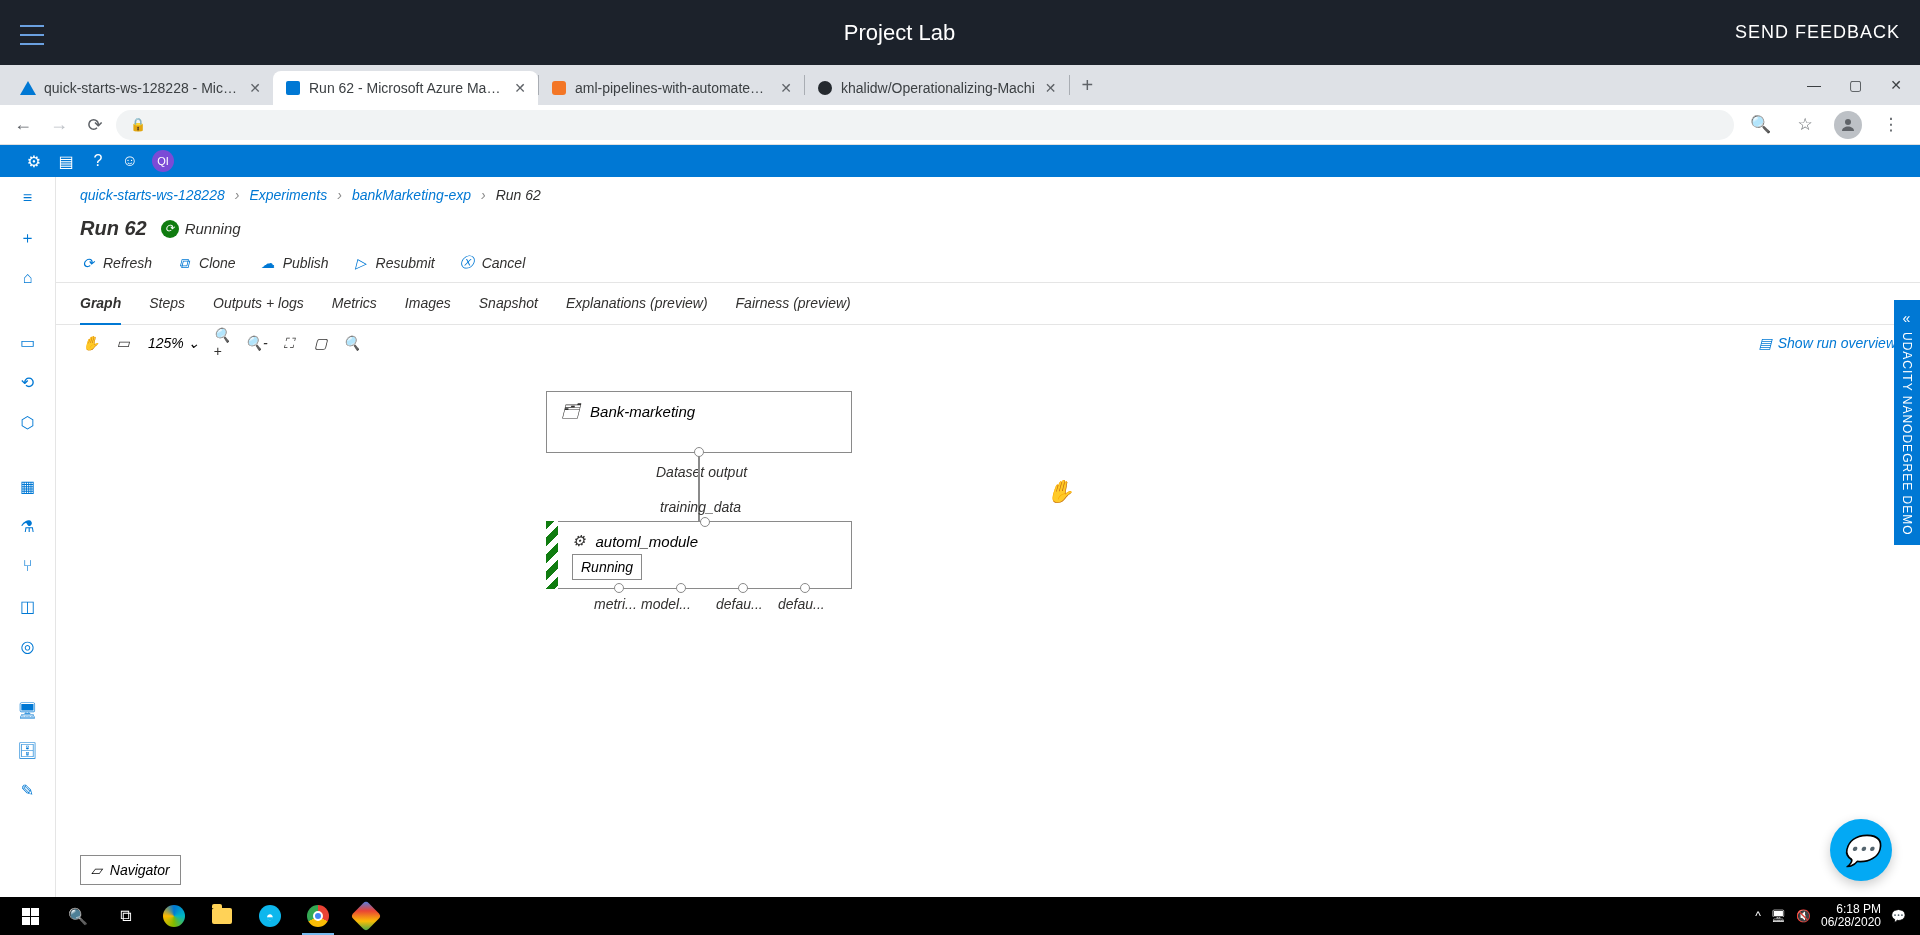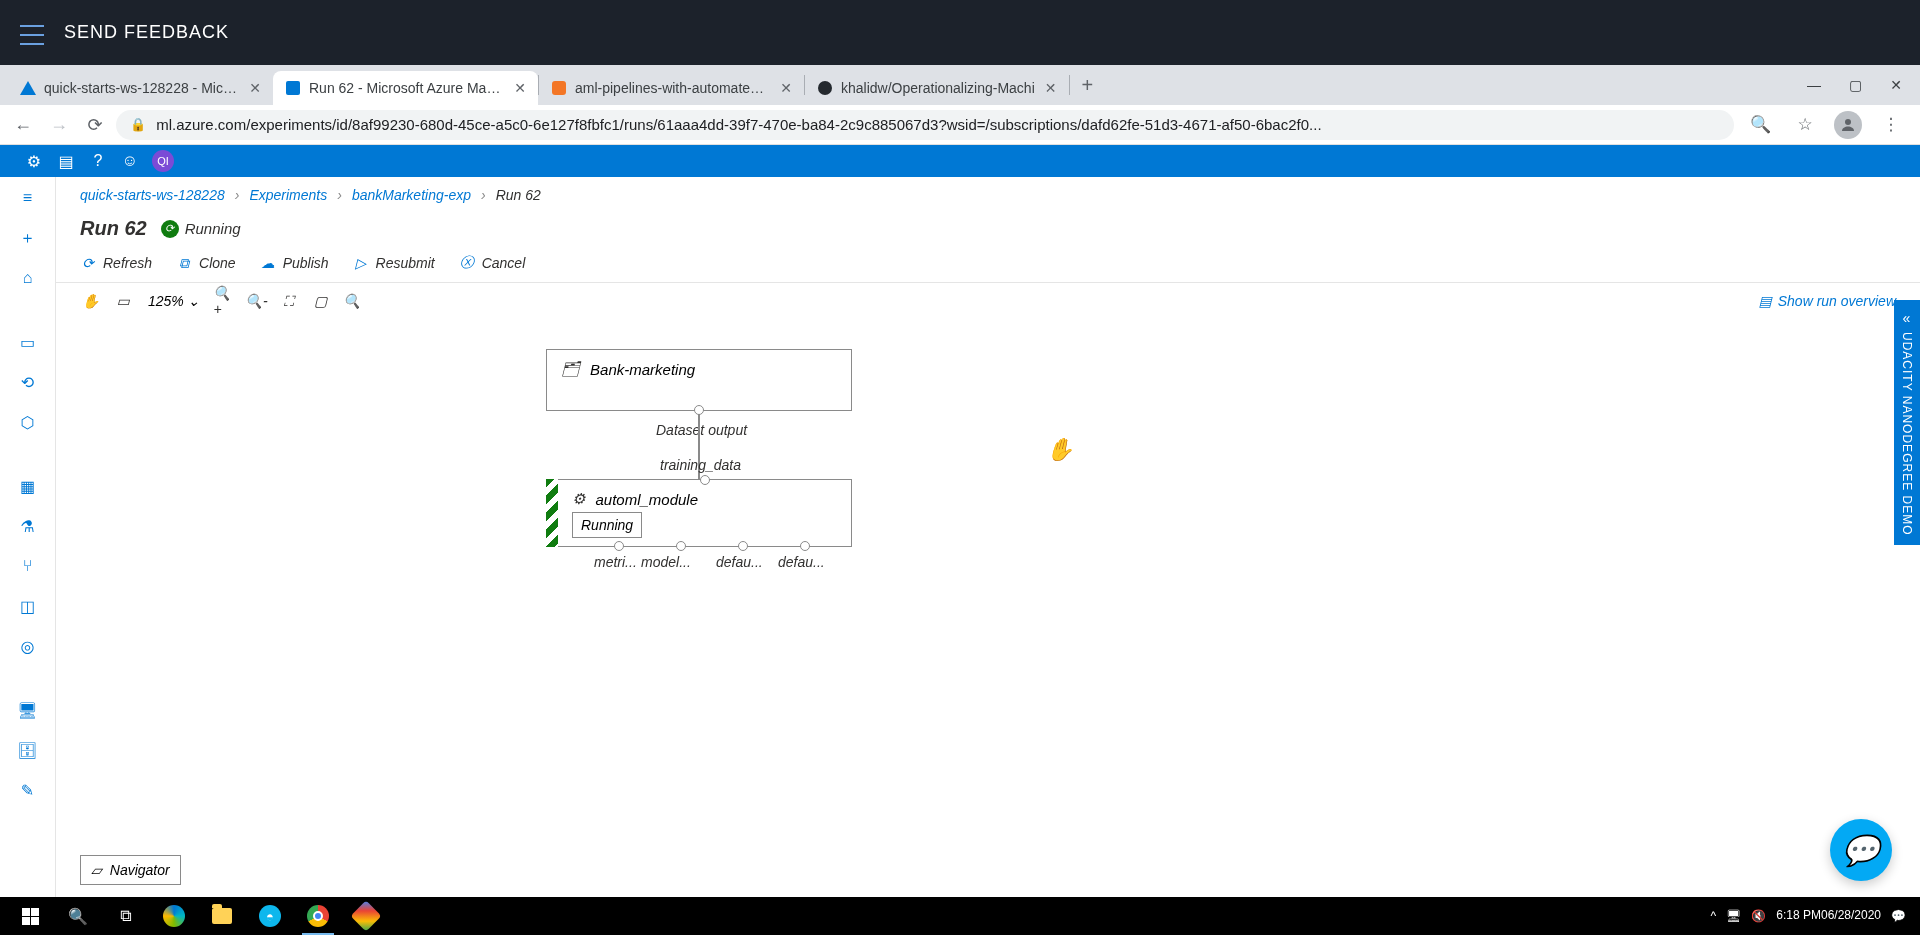--- a/index.html
+++ b/index.html
@@ -98,21 +98,21 @@
 .side-flag { position:absolute; right:0; top: 300px; width: 26px; background:#0078d4; color:#fff; writing-mode: vertical-rl; text-orientation: mixed; font-size: 12px; padding: 10px 2px; letter-spacing: 1px; display:flex; align-items:center;}
 .side-flag .chevrons { writing-mode: horizontal-tb; font-size:14px; margin-bottom:6px;}
 
 .chat-bubble { position: absolute; right: 28px; bottom: 16px; width: 62px; height: 62px; border-radius: 50%; background: #03a9f4; display:flex; align-items:center; justify-content:center; color:#fff; font-size: 30px; box-shadow: 0 4px 12px rgba(0,0,0,0.2);}
 
 
 .taskbar { height: 38px; background: #000; display: flex; align-items: center; padding: 0 6px; color: #fff; }
 .taskbar .tb-item { width: 48px; height: 38px; display: flex; align-items: center; justify-content: center; cursor: pointer; position:relative;}
 .taskbar .tb-item.active::after { content:""; position:absolute; bottom:0; left:8px; right:8px; height:2px; background:#76b9ed;}
 .taskbar .tb-right { margin-left: auto; display: flex; align-items: center; gap: 10px; padding-right: 8px; font-size: 12px;}
-.taskbar .clock { display:flex; flex-direction:row; align-items:flex-end; line-height:1.1;}
+.taskbar .clock { display:flex; flex-direction:column; align-items:flex-end; line-height:1.1;}
 .win-logo { display:grid; grid-template-columns: 8px 8px; grid-template-rows: 8px 8px; gap:1px;}
 .win-logo span { background:#fff;}
 .edge-logo { width:22px;height:22px;border-radius:50%;background: conic-gradient(#0078d4, #00b7c3, #7fba00, #ffb900, #0078d4);}
 .folder-logo { width:20px;height:16px;background:#ffd257; border-radius:2px; position:relative;}
 .folder-logo::before{content:"";position:absolute;top:-4px;left:0;width:10px;height:4px;background:#ffd257;border-radius:2px 2px 0 0;}
 .docker-logo { width:22px;height:22px;border-radius:50%;background:#0db7ed;display:flex;align-items:center;justify-content:center;color:#fff;font-size:13px;}
 .chrome-logo{width:22px;height:22px;border-radius:50%;background: conic-gradient(#ea4335 0 120deg,#fbbc05 120deg 240deg,#34a853 240deg 360deg);position:relative;}
 .chrome-logo::after{content:"";position:absolute;inset:6px;border-radius:50%;background:#4285f4;border:2px solid #fff;}
 .x-logo{width:22px;height:22px;background: linear-gradient(135deg,#4285f4,#ea4335,#fbbc05,#34a853);transform:rotate(45deg);border-radius:4px;}
 
@@ -122,20 +122,21 @@
 </style>
 </head>
 <body>
 
 <div class="top-header">
   <div class="hamburger">
       <span></span>
       <span></span>
       <span></span>
     </div>
+  <div class="top-header-title">Project Lab</div>
   <div class="send-feedback">SEND FEEDBACK</div>
 </div>
 
 <div class="tab-strip">
   <div class="tab">
     <span class="favicon">
         <span class="fav-azure-a"></span>
       </span>
     <span class="tab-title">quick-starts-ws-128228 - Microso</span>
     <span class="tab-close">✕</span>
@@ -171,21 +172,20 @@
     <span>✕</span>
   </div>
 </div>
 
 <div class="addr-bar">
   <div class="nav-btn">←</div>
   <div class="nav-btn" style="color:#bdc1c6">→</div>
   <div class="nav-btn">⟳</div>
   <div class="addr-field">
     <span class="lock">🔒</span>
-    <span>ml.azure.com/experiments/id/8af99230-680d-45ce-a5c0-6e127f8fbfc1/runs/61aaa4dd-39f7-470e-ba84-2c9c885067d3?wsid=/subscriptions/dafd62fe-51d3-4671-af50-6bac2f0...</span>
   </div>
   <div class="addr-right">
     <div class="icon-btn">🔍</div>
     <div class="icon-btn">☆</div>
     <div class="avatar">
         <svg width="18" height="18" viewBox="0 0 24 24" fill="#5f6368">
           <circle cx="12" cy="8" r="4"></circle>
           <path d="M4 20c0-4 4-6 8-6s8 2 8 6"></path>
         </svg>
       </div>
@@ -258,20 +258,30 @@
       <div class="action-btn">
           <span class="a-icon">▷</span>
           <span>Resubmit</span>
         </div>
       <div class="action-btn">
           <span class="a-icon">ⓧ</span>
           <span>Cancel</span>
         </div>
     </div>
 
+    <div class="tabs-row">
+      <div class="ptab active">Graph</div>
+      <div class="ptab">Steps</div>
+      <div class="ptab">Outputs + logs</div>
+      <div class="ptab">Metrics</div>
+      <div class="ptab">Images</div>
+      <div class="ptab">Snapshot</div>
+      <div class="ptab">Explanations (preview)</div>
+      <div class="ptab">Fairness (preview)</div>
+    </div>
 
     <div class="toolbar-row">
       <div class="tb-icon">✋</div>
       <div class="tb-icon">▭</div>
       <div class="zoom">
           <span>125%</span>
           <span>⌄</span>
         </div>
       <div class="tb-icon">🔍+</div>
       <div class="tb-icon">🔍-</div>

